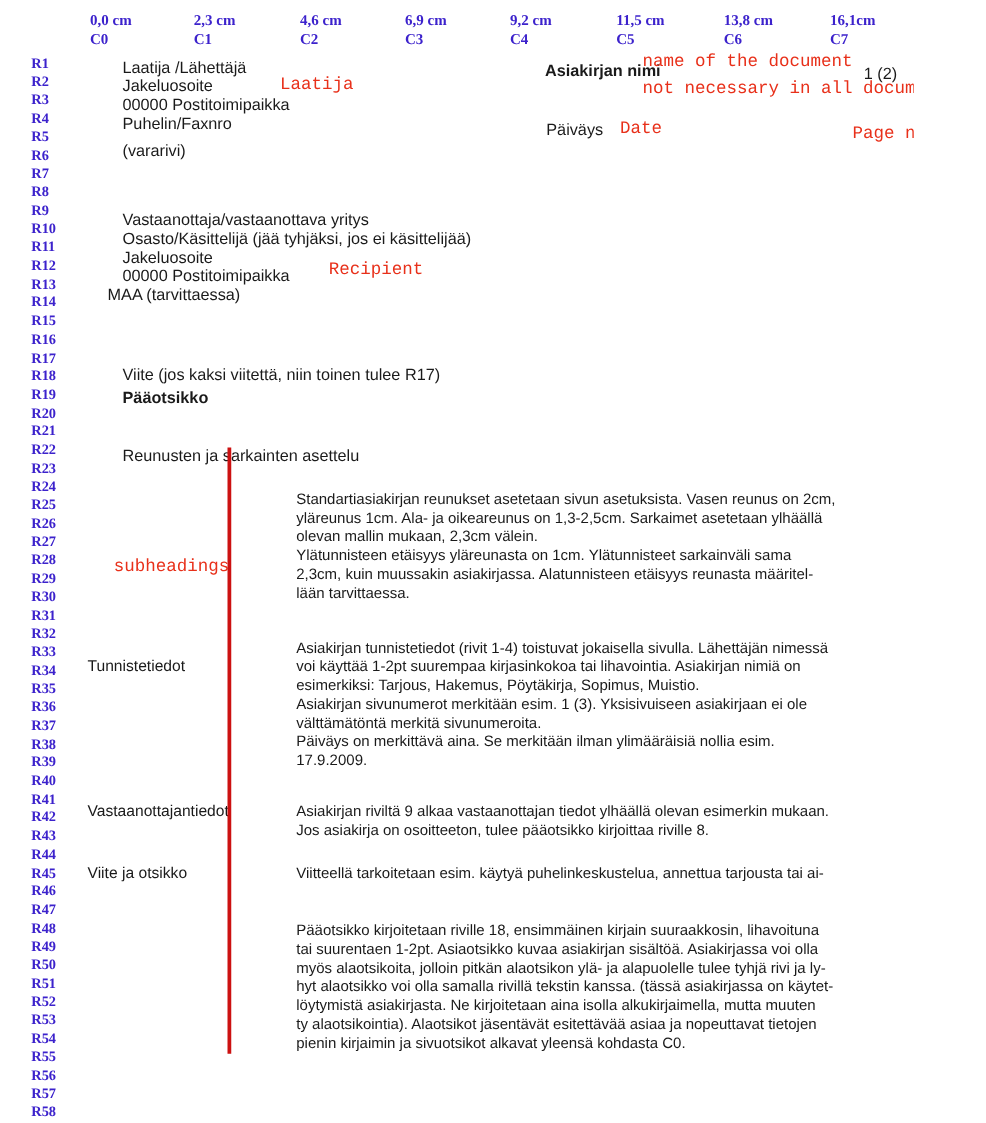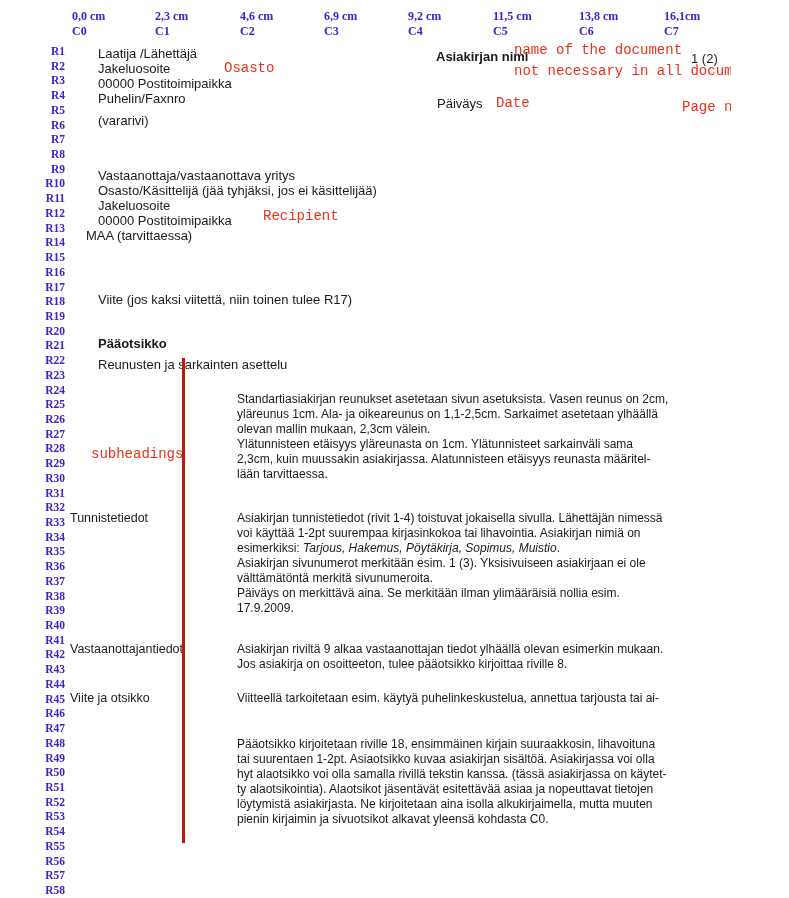--- a/index.html
+++ b/index.html
@@ -16,33 +16,32 @@
     position:absolute;top:9px;
     font-family:"Liberation Serif", serif;
     font-weight:bold;font-size:12px;line-height:14.5px;
     color:#3c22cc;white-space:nowrap;
   }
   .row-labels{
     position:absolute;left:25px;top:44px;width:40px;
     font-family:"Liberation Serif", serif;
     font-weight:bold;font-size:11.5px;
     color:#3c22cc;
-    text-align:right;
   }
   .row-labels .row-marker{height:14.72px;line-height:14.72px;}
   
   .t{position:absolute;font-size:13px;line-height:15px;white-space:nowrap;margin-left:28px;}
   .t.b{font-weight:bold;}
   
   .red{position:absolute;color:#e8301a;font-size:14px;line-height:16px;white-space:nowrap;font-family:Liberation Mono, monospace;}
   
   .para{position:absolute;left:237px;font-size:12px;line-height:15px;}
   .para div{white-space:nowrap;}
   .side-label{position:absolute;left:70px;font-size:12.5px;white-space:nowrap;}
-  .ital{font-style:italic;margin-top:25px;}
+  .ital{margin-top:25px;}
   .red-vline{
     position:absolute;left:182px;top:358px;width:2.5px;height:485px;
     background:#cc1111;z-index:5;
   }
 </style>
 </head>
 <body>
 
 <div class="canvas">
 
@@ -138,54 +137,54 @@
       <div class="row-marker">R56</div>
       <div class="row-marker">R57</div>
       <div class="row-marker">R58</div>
     </div>
 
   <div class="t" style="left:70px;top:46px">Laatija /Lähettäjä</div>
   <div class="t" style="left:70px;top:61px">Jakeluosoite</div>
   <div class="t" style="left:70px;top:76px">00000 Postitoimipaikka</div>
   <div class="t" style="left:70px;top:91px">Puhelin/Faxnro</div>
   <div class="t" style="left:70px;top:113px">(vararivi)</div>
-  <div class="red" style="left:224px;top:60px">Osasto</div>
+  <div class="red" style="left:224px;top:60px">Laatija</div>
 
   <div class="t b" style="left:408px;top:49px">Asiakirjan nimi</div>
   <div class="t" style="left:663px;top:51px">1 (2)</div>
   <div class="t" style="left:409px;top:96px">Päiväys</div>
   <div class="red" style="left:514px;top:42px">name of the document</div>
   <div class="red" style="left:514px;top:63px">not necessary in all documents</div>
   <div class="red" style="left:496px;top:95px">Date</div>
   <div class="red" style="left:682px;top:99px">Page number</div>
 
   <div class="t" style="left:70px;top:168px">Vastaanottaja/vastaanottava yritys</div>
   <div class="t" style="left:70px;top:183px">Osasto/Käsittelijä (jää tyhjäksi, jos ei käsittelijää)</div>
   <div class="t" style="left:70px;top:198px">Jakeluosoite</div>
   <div class="t" style="left:70px;top:213px">00000 Postitoimipaikka</div>
   <div class="t" style="left:58px;top:228px">MAA (tarvittaessa)</div>
   <div class="red" style="left:263px;top:208px">Recipient</div>
 
   <div class="t" style="left:70px;top:292px">Viite (jos kaksi viitettä, niin toinen tulee R17)</div>
-  <div class="t b" style="left:70px;top:336px">Pääotsikko</div>
+  <div class="t b" style="left:70px;top:310px">Pääotsikko</div>
   <div class="t" style="left:70px;top:357px">Reunusten ja sarkainten asettelu</div>
 
   <div class="red-vline"></div>
   <div class="red" style="left:91px;top:446px">subheadings</div>
 
   <div class="para" style="top:392px">
     <div>Standartiasiakirjan reunukset asetetaan sivun asetuksista. Vasen reunus on 2cm,</div>
-    <div>yläreunus 1cm. Ala- ja oikeareunus on 1,1-2,5cm. Sarkaimet asetetaan ylhäällä</div>
+    <div>yläreunus 1cm. Ala- ja oikeareunus on 1,3-2,5cm. Sarkaimet asetetaan ylhäällä</div>
     <div>olevan mallin mukaan, 2,3cm välein.</div>
     <div>Ylätunnisteen etäisyys yläreunasta on 1cm. Ylätunnisteet sarkainväli sama</div>
     <div>2,3cm, kuin muussakin asiakirjassa. Alatunnisteen etäisyys reunasta määritel-</div>
     <div>lään tarvittaessa.</div>
   </div>
 
-  <div class="side-label" style="top:511px">Tunnistetiedot</div>
+  <div class="side-label" style="top:526px">Tunnistetiedot</div>
   <div class="para" style="top:511px">
     <div>Asiakirjan tunnistetiedot (rivit 1-4) toistuvat jokaisella sivulla. Lähettäjän nimessä</div>
     <div>voi käyttää 1-2pt suurempaa kirjasinkokoa tai lihavointia. Asiakirjan nimiä on</div>
     <div><span>esimerkiksi: </span><span class="ital">Tarjous, Hakemus, Pöytäkirja, Sopimus, Muistio</span><span>.</span></div>
     <div>Asiakirjan sivunumerot merkitään esim. 1 (3). Yksisivuiseen asiakirjaan ei ole</div>
     <div>välttämätöntä merkitä sivunumeroita.</div>
     <div>Päiväys on merkittävä aina. Se merkitään ilman ylimääräisiä nollia esim.</div>
     <div>17.9.2009.</div>
   </div>
 
@@ -196,19 +195,20 @@
   </div>
 
   <div class="side-label" style="top:691px">Viite ja otsikko</div>
   <div class="para" style="top:691px">
     <div>Viitteellä tarkoitetaan esim. käytyä puhelinkeskustelua, annettua tarjousta tai ai-</div>
   </div>
 
   <div class="para" style="top:737px">
     <div>Pääotsikko kirjoitetaan riville 18, ensimmäinen kirjain suuraakkosin, lihavoituna</div>
     <div>tai suurentaen 1-2pt. Asiaotsikko kuvaa asiakirjan sisältöä. Asiakirjassa voi olla</div>
+    <div>myös alaotsikoita, jolloin pitkän alaotsikon ylä- ja alapuolelle tulee tyhjä rivi ja ly-</div>
     <div>hyt alaotsikko voi olla samalla rivillä tekstin kanssa. (tässä asiakirjassa on käytet-</div>
+    <div>löytymistä asiakirjasta. Ne kirjoitetaan aina isolla alkukirjaimella, mutta muuten</div>
     <div>ty alaotsikointia).  Alaotsikot jäsentävät esitettävää asiaa ja nopeuttavat tietojen</div>
-    <div>löytymistä asiakirjasta. Ne kirjoitetaan aina isolla alkukirjaimella, mutta muuten</div>
     <div>pienin kirjaimin ja sivuotsikot alkavat yleensä kohdasta C0.</div>
   </div>
 
 </div>
 
 </body></html>

